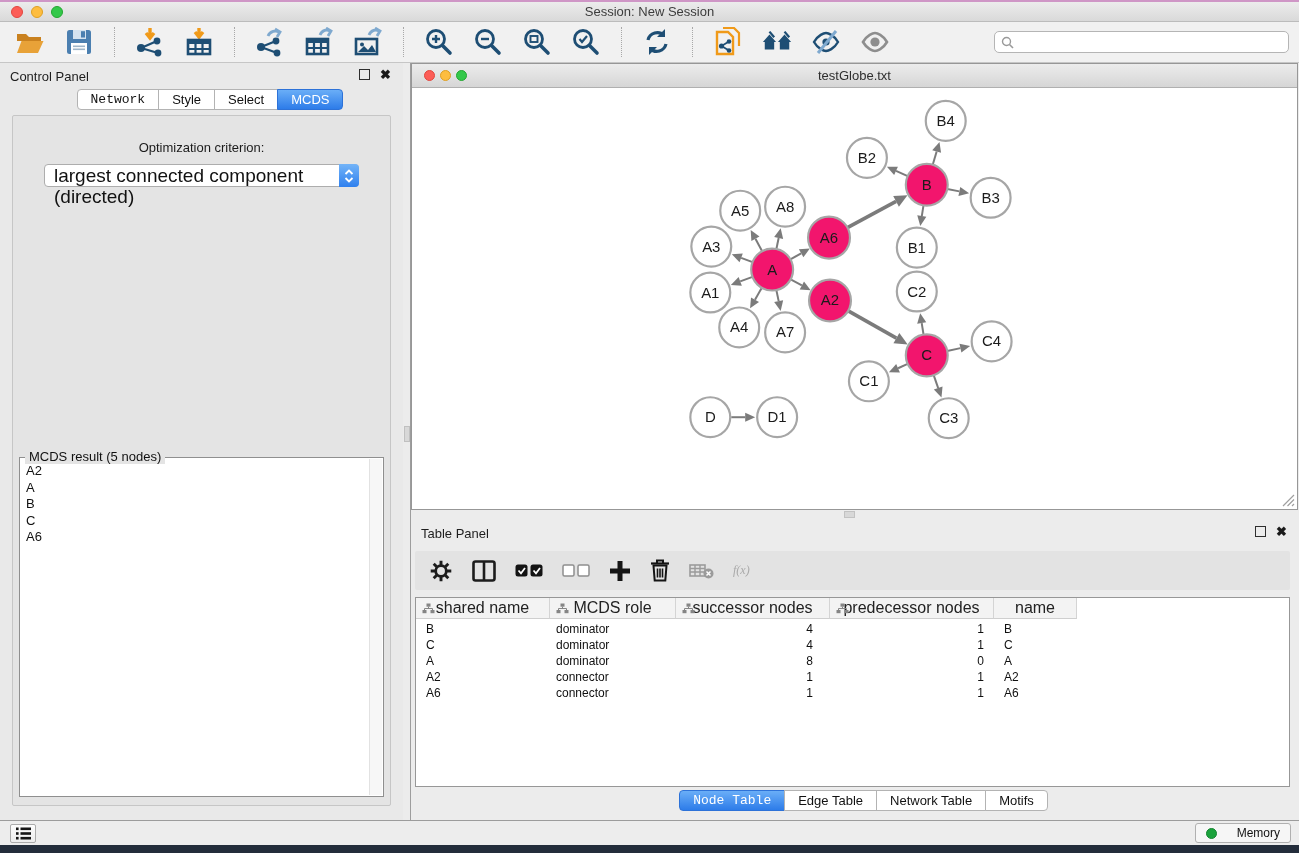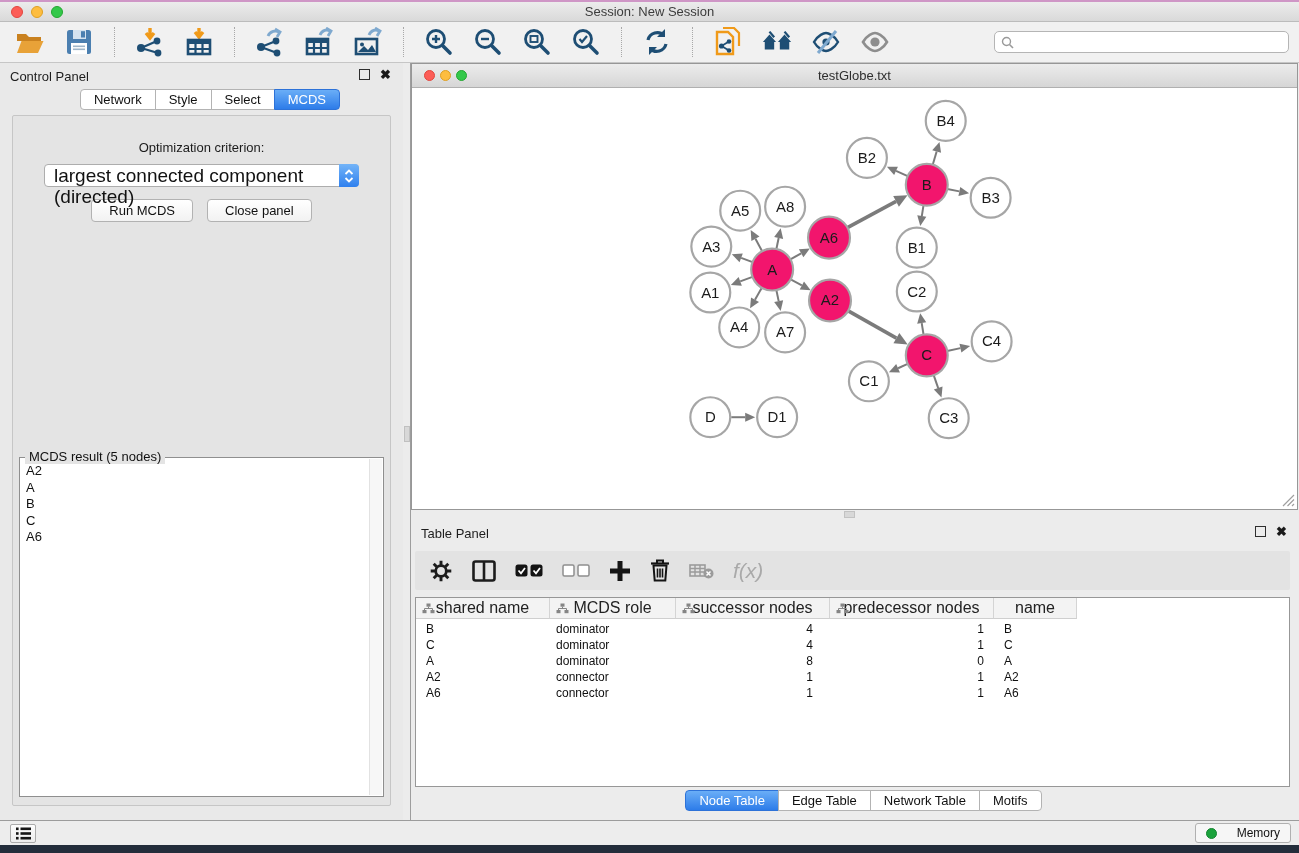--- a/index.html
+++ b/index.html
@@ -33,21 +33,21 @@
   .control-panel { position:absolute; left:0; top:0; width:403px; height:100%; background:#e9e9e9; }
   .panel-head { position:relative; height:26px; }
   .panel-head .ptitle { position:absolute; left:10px; top:6px; font-size:13px; color:#1e1e1e; }
   .panel-icons { position:absolute; right:12px; top:6px; display:flex; gap:10px; align-items:center; }
   .float-ic { width:11px; height:11px; border:1.5px solid #2e2e2e; background:transparent; }
   .close-ic { font-size:13px; font-weight:bold; color:#1a1a1a; line-height:11px; }
 
   .tabs-row { display:flex; justify-content:center; }
   .tab { background:#fff; border:1px solid #b3b3b3; margin-left:-1px; padding:2px 13px; font-size:13px;
     color:#111; height:21px; line-height:16px; }
-  .tab:first-child { border-radius:4px 0 0 4px; margin-left:17px; }
+  .tab:first-child { border-radius:4px 0 0 4px; margin-left:17px;font-family:Liberation Mono, monospace; }
   .tab:last-child { border-radius:0 4px 4px 0; }
   .tab.active { background:linear-gradient(#6aaef7,#2d7ce9); border-color:#2d72d8; color:#fff; }
 
   .cp-box { position:absolute; left:12px; right:12px; top:52px; bottom:14px; background:#e4e4e4;
     border:1px solid #c6c6c6; border-radius:2px; }
   .opt-label { text-align:center; font-size:13px; color:#1b1b1b; margin-top:24px; }
   .combo { position:relative; margin:9px auto 0; width:315px; height:23px; background:#fff;
     border:1px solid #adadad; border-radius:4px; font-size:19px; color:#111; line-height:21px; padding-left:9px; }
   .combo .stepper { position:absolute; right:-1px; top:-1px; width:20px; height:23px; border-radius:0 4px 4px 0;
     background:linear-gradient(#73b4f8,#2f80ee); display:flex; flex-direction:column; align-items:center; justify-content:center; }
@@ -80,21 +80,21 @@
   .resize-grip { position:absolute; right:2px; bottom:2px; }
 
   .h-splitter { position:absolute; left:0; right:0; top:447px; height:10px; }
   .h-grip { position:absolute; left:433px; top:1px; width:11px; height:7px; background:#d8d8d8; border:1px solid #c2c2c2; }
 
   
   .table-panel { position:absolute; left:0; right:0; top:457px; bottom:0; background:#ececec; }
   .tp-toolbar { position:absolute; left:4px; right:9px; top:31px; height:39px; background:#e3e3e3; border-radius:2px;
     display:flex; align-items:center; gap:19px; padding:0 14px; }
   .tp-ic { display:flex; align-items:center; justify-content:center; }
-  .fx { font-family:Liberation Sans, sans-serif; font-style:italic; font-size:21px; color:#a9a9a9; }
+  .fx { font-family:Liberation Serif, serif; font-style:italic; font-size:12px; color:#a9a9a9; }
 
   .node-table { position:absolute; left:4px; right:9px; top:77px; height:190px; background:#fff; border:1px solid #979797; overflow:hidden; }
   .thead { display:flex; width:fit-content; }
   .th { position:relative; height:21px; background:#f3f3f3; border-bottom:1px solid #cfcfcf; border-right:1px solid #d4d4d4;
     font-size:16px; color:#222; display:flex; align-items:center; justify-content:center; }
   .th .tree-ic { position:absolute; left:6px; top:5px; }
   .tbody { padding-top:2px; }
   .tr { display:flex; height:16px; line-height:16px; font-size:12px; color:#101010; }
   .td { overflow:hidden; white-space:nowrap; }
   .col0 { width:134px; padding-left:10px; }
@@ -288,24 +288,20 @@
         <div class="opt-label">Optimization criterion:</div>
         <div class="combo">
           <span>largest connected component (directed)</span>
           <span class="stepper">
             <svg width="10" height="14" viewBox="0 0 10 14">
                 <path d="M1.5 5L5 1.5 8.5 5" stroke="#fff" stroke-width="1.8" fill="none"></path>
                 <path d="M1.5 9L5 12.5 8.5 9" stroke="#fff" stroke-width="1.8" fill="none"></path>
               </svg>
           </span>
         </div>
-        <div class="btn-row">
-          <button class="pbtn">Run MCDS</button>
-          <button class="pbtn">Close panel</button>
-        </div>
         <div class="result-group">
           <span class="result-legend">MCDS result (5 nodes)</span>
           <div class="result-list">
               <div class="result-item">A2</div>
               <div class="result-item">A</div>
               <div class="result-item">B</div>
               <div class="result-item">C</div>
               <div class="result-item">A6</div>
             </div>
           <div class="result-track"></div>

